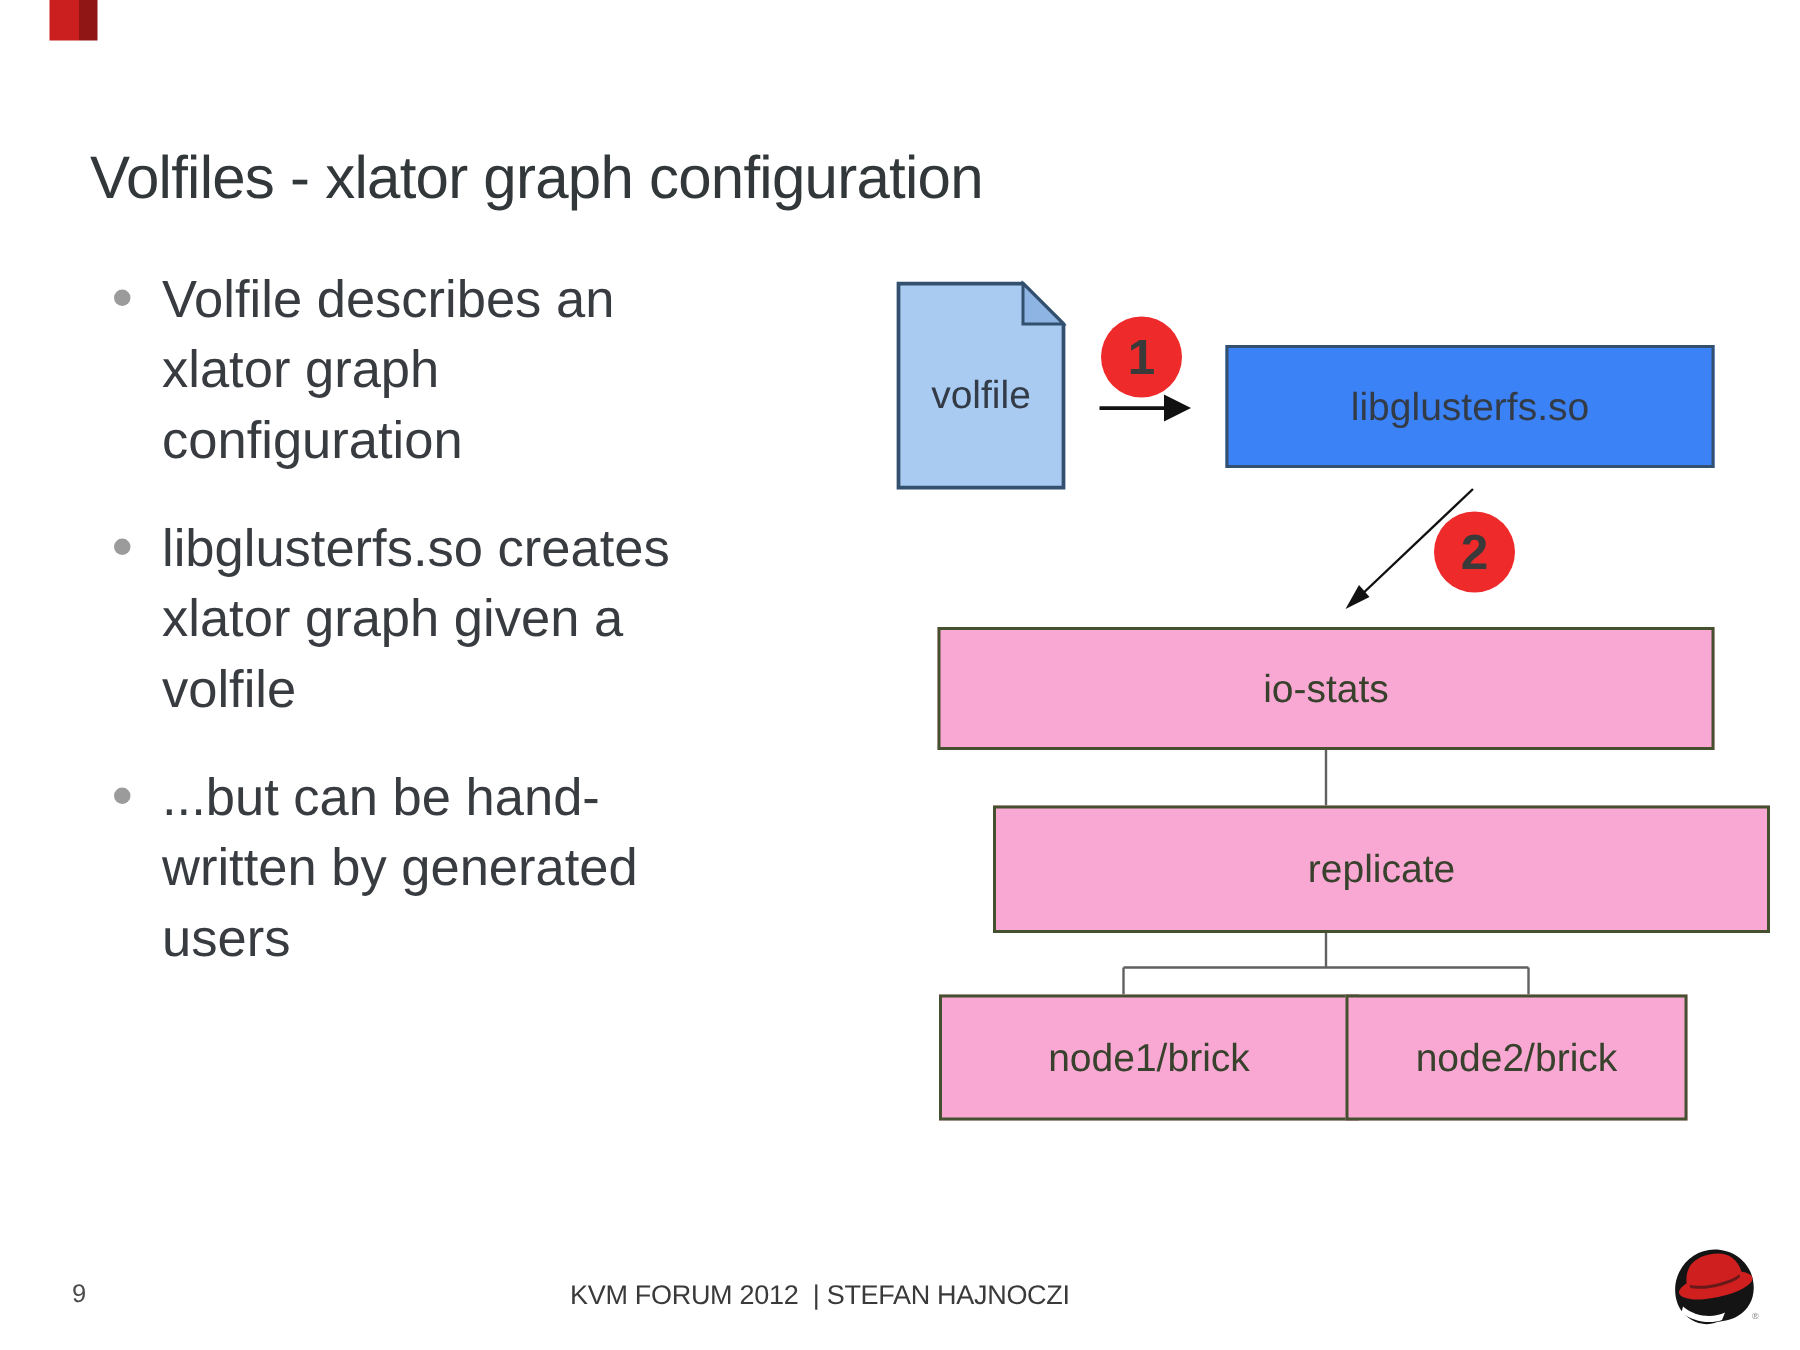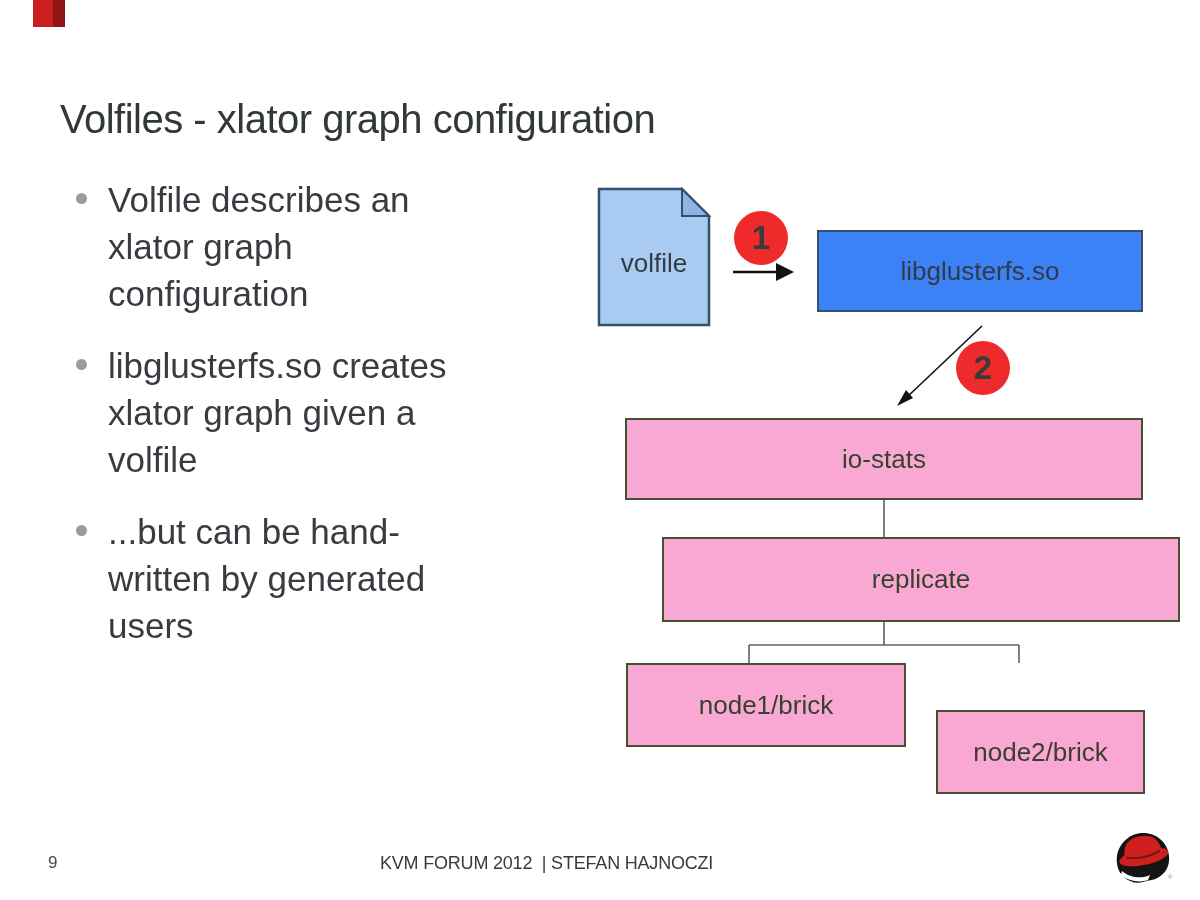--- a/index.html
+++ b/index.html
@@ -51,21 +51,21 @@
     display: flex; align-items: center; justify-content: center;
     font-size: 26px;
   }
   .box.blue  { background: #3b82f6; border: 2px solid #33506e; color: #333b47; }
   .box.green { background: #f9a8d4; border: 2px solid #45502f; color: #37412c; }
 
   .box-libglusterfs { left: 817px; top: 230px; width: 326px; height: 82px; }
   .box-iostats      { left: 625px; top: 418px; width: 518px; height: 82px; }
   .box-replicate    { left: 625px; top: 537px; width: 518px; height: 85px; margin-left: 37px; }
   .box-node1        { left: 626px; top: 663px; width: 280px; height: 84px; }
-  .box-node2        { left: 936px; top: 663px; width: 209px; height: 84px; margin-top: 47px; }
+  .box-node2        { left: 897px; top: 663px; width: 228px; height: 84px; }
 
   .doc-shape { position: absolute; left: 597px; top: 187px; width: 114px; height: 140px; }
   .doc-label {
     position: absolute; left: 597px; top: 187px; width: 114px; height: 140px;
     box-sizing: border-box; padding-top: 12px;
     display: flex; align-items: center; justify-content: center;
     font-size: 26px; color: #333b47;
   }
 
   .badge {

